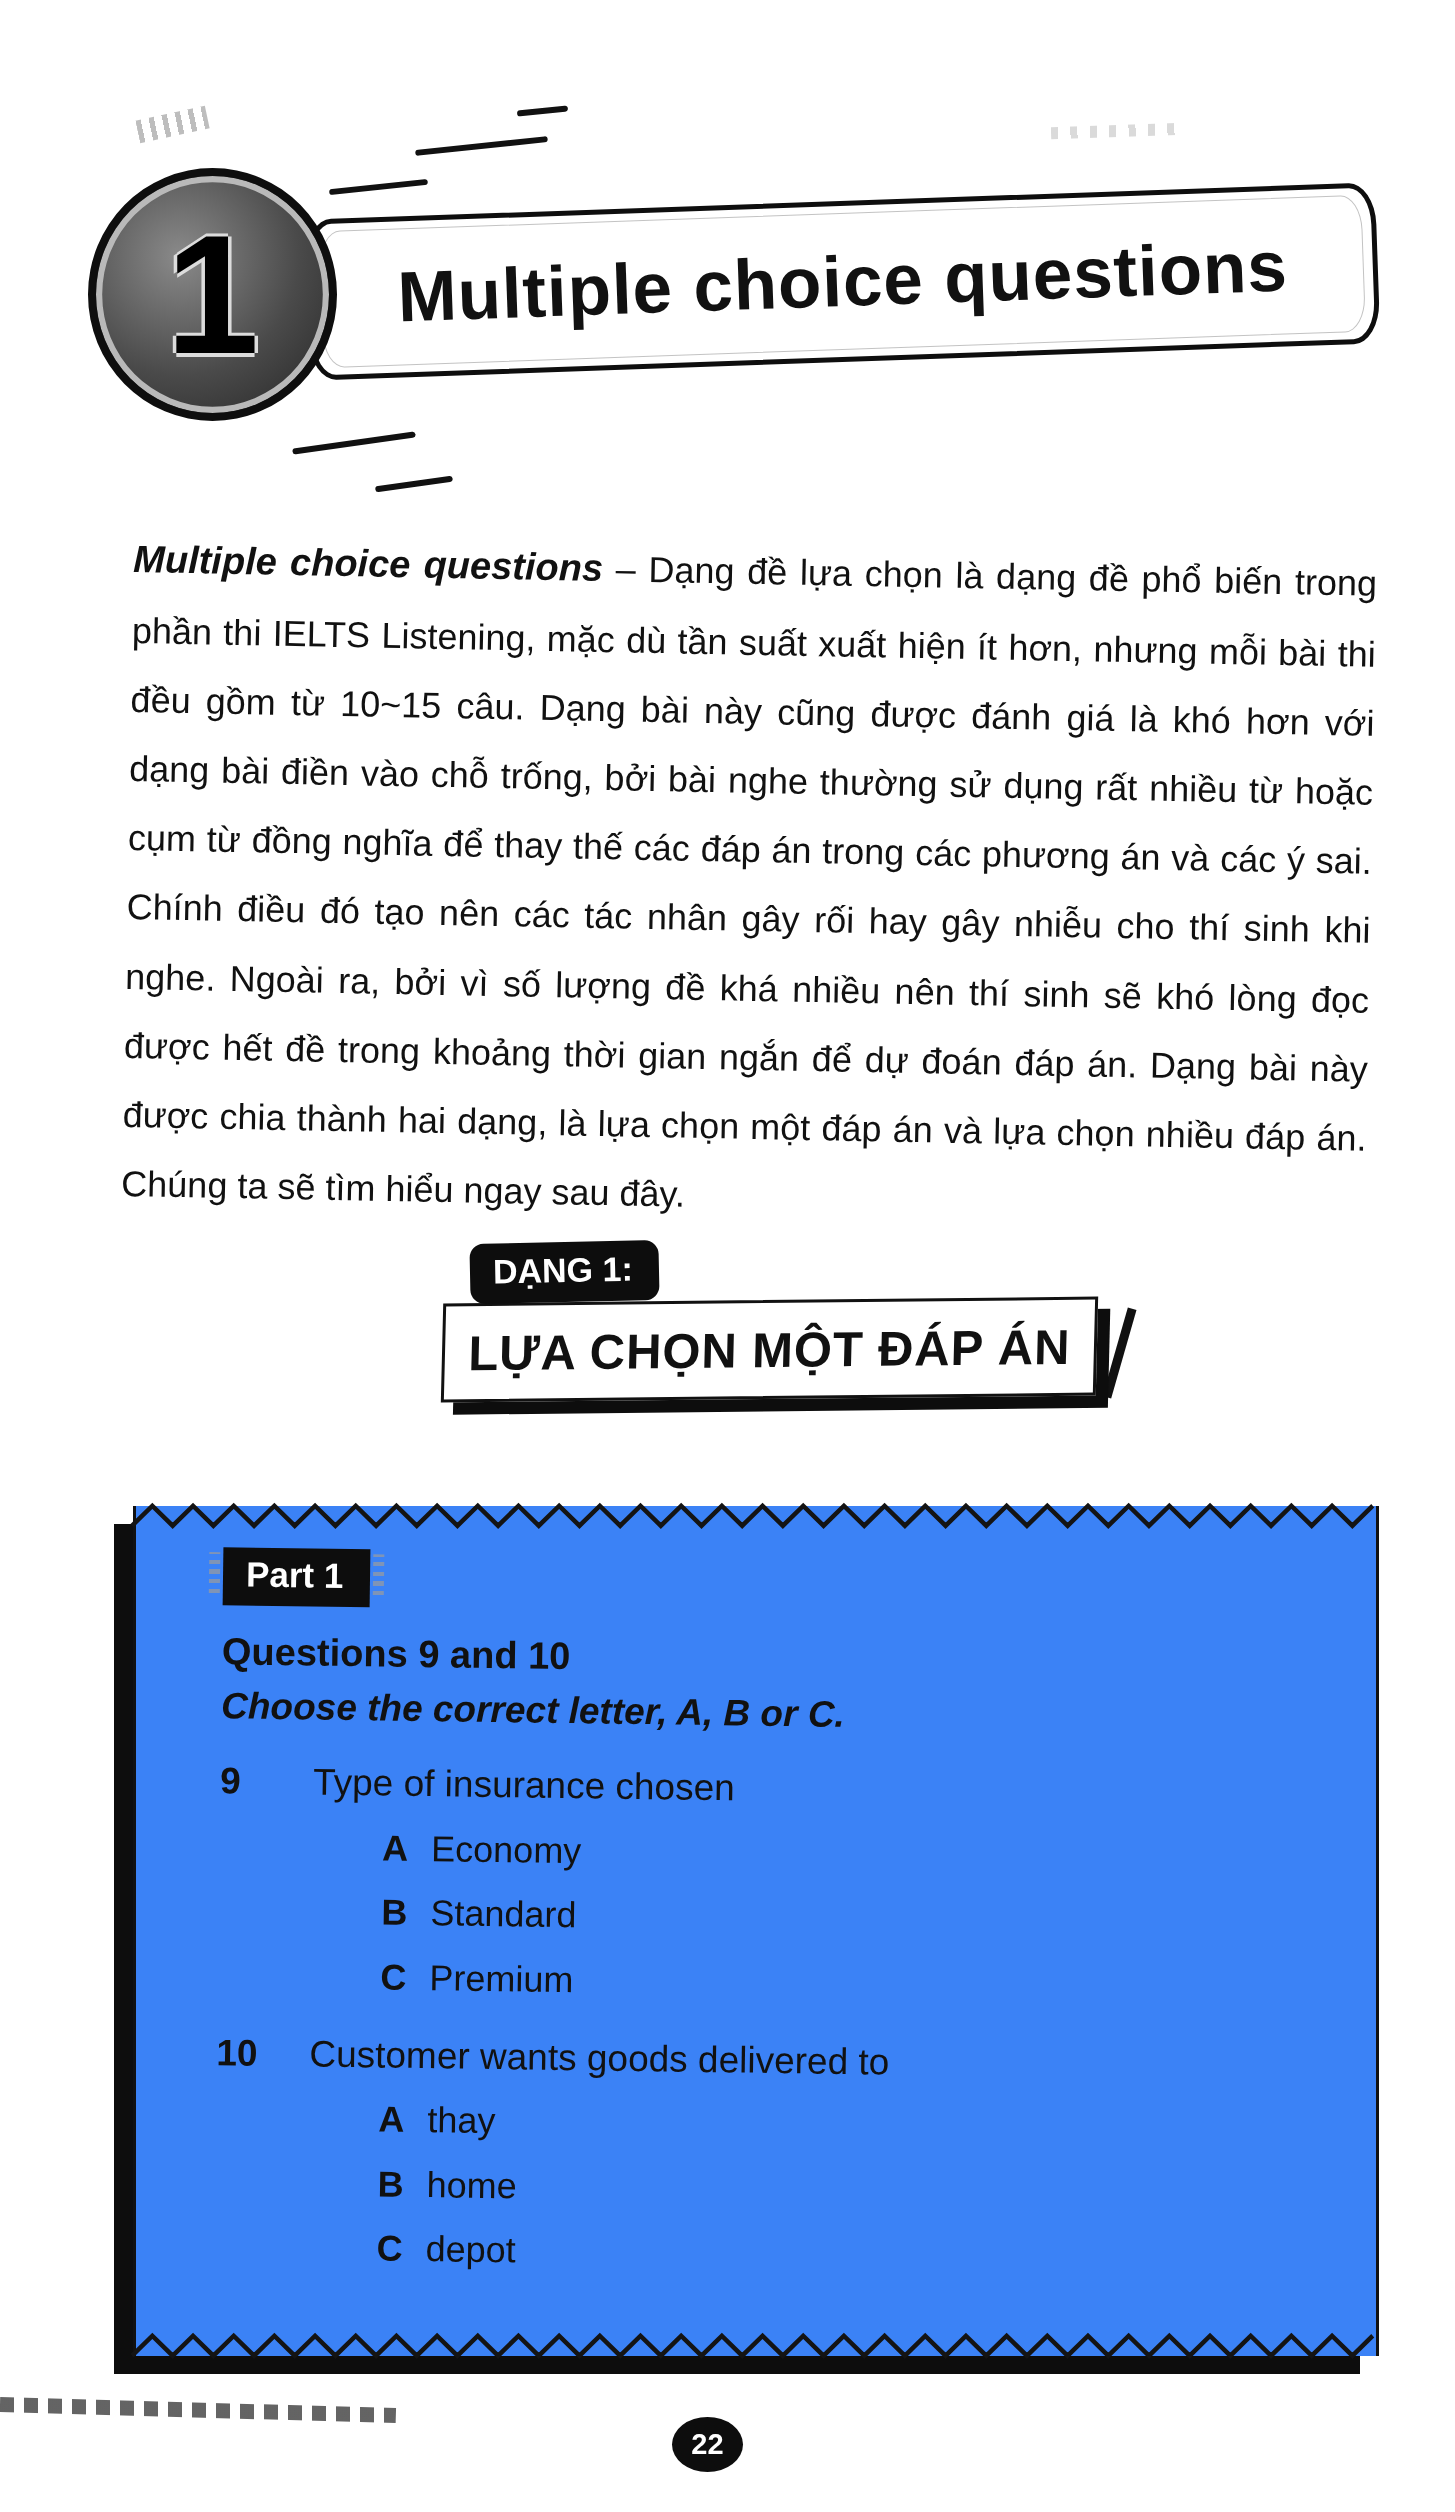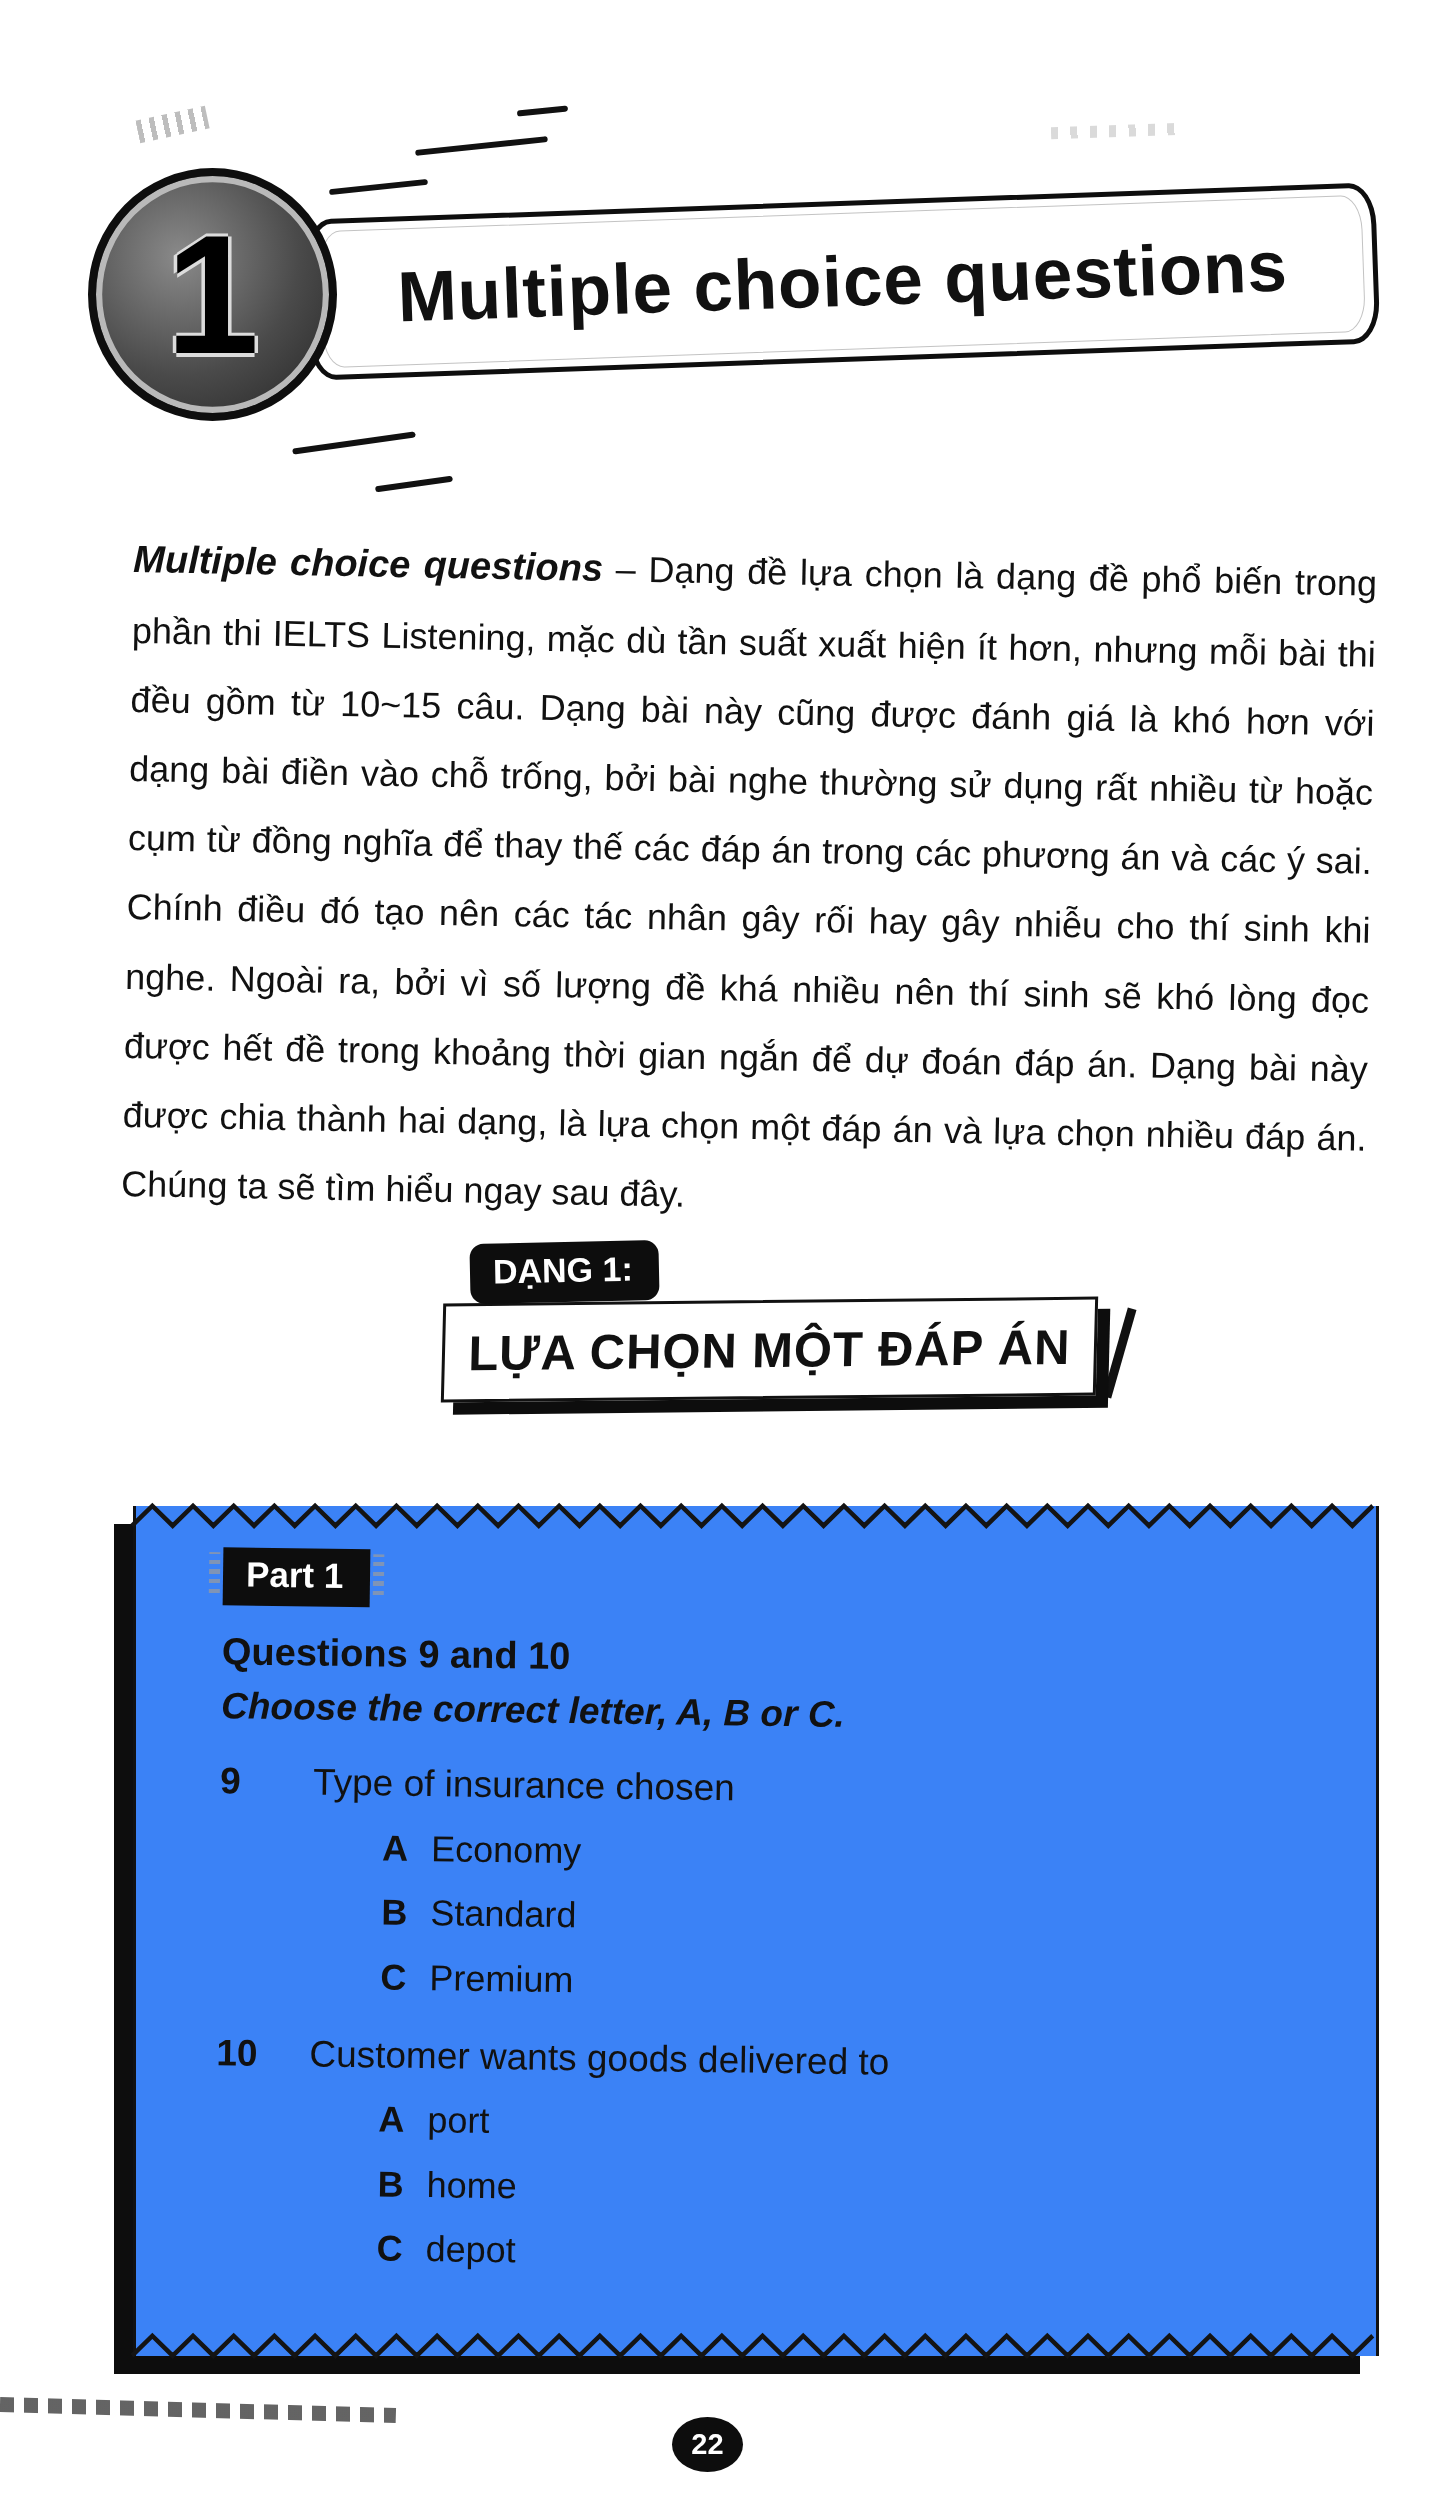--- a/index.html
+++ b/index.html
@@ -202,21 +202,21 @@
           <span class="opt-text">Premium</span>
         </div>
 
         
         <div class="q-row">
           <span class="q-num">10</span>
           <span class="q-text">Customer wants goods delivered to</span>
         </div>
         <div class="opt-row">
           <span class="opt-letter">A</span>
-          <span class="opt-text">port</span>
+          <span class="opt-text">thay</span>
         </div>
         <div class="opt-row">
           <span class="opt-letter">B</span>
           <span class="opt-text">home</span>
         </div>
         <div class="opt-row">
           <span class="opt-letter">C</span>
           <span class="opt-text">depot</span>
         </div>
       </div>

